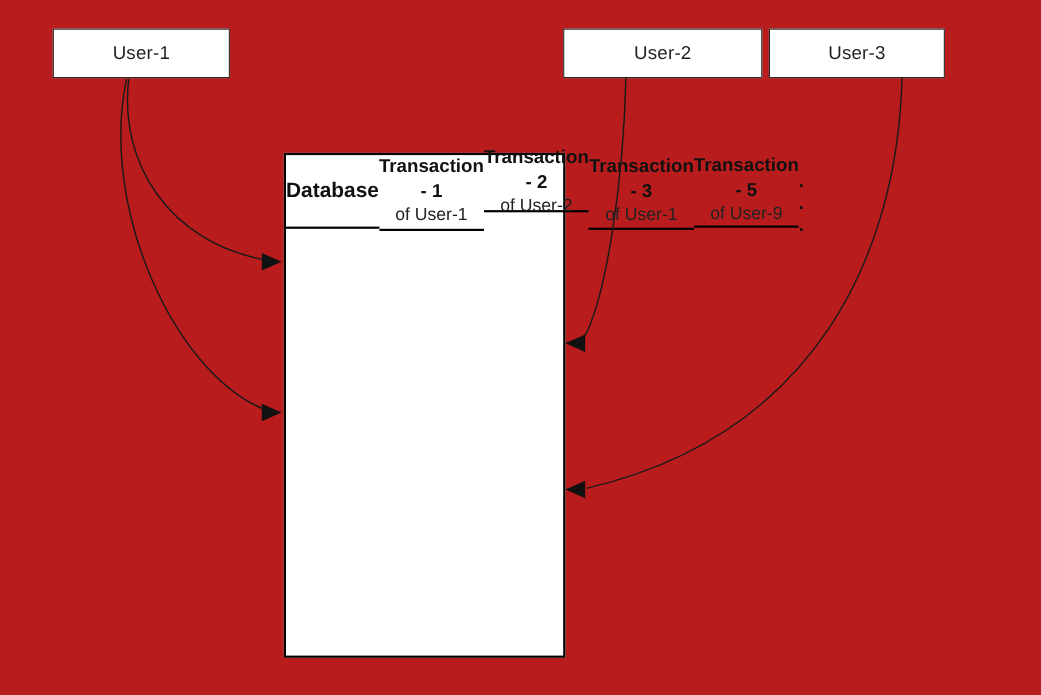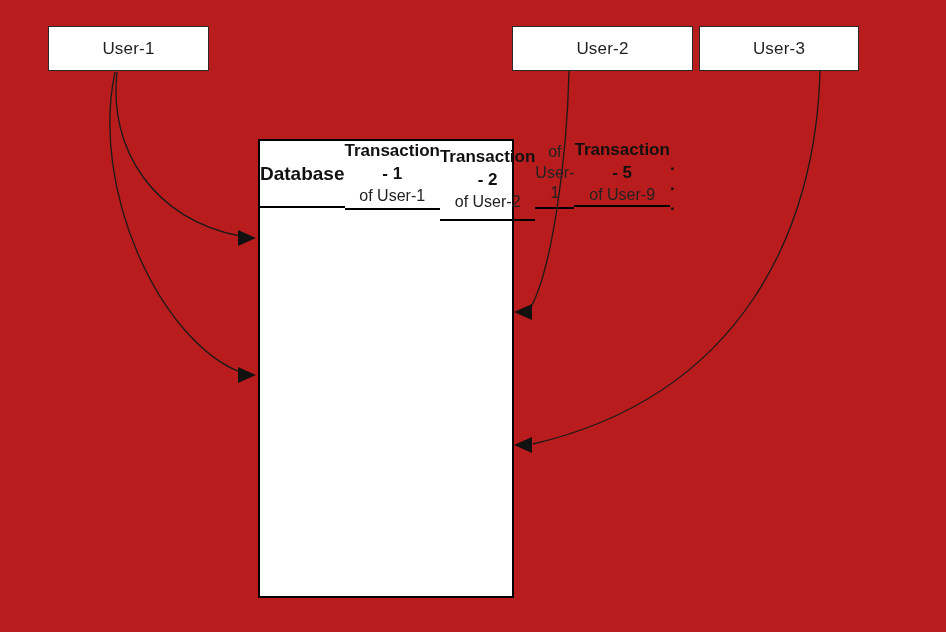--- a/index.html
+++ b/index.html
@@ -54,21 +54,21 @@
   .db-row {
     border-bottom: 2px solid #000000;
     display: flex;
     flex-direction: column;
     align-items: center;
     justify-content: center;
     text-align: center;
     padding: 4px 0 6px 0;
   }
   .db-row.r1 { height: 69px; }
-  .db-row.r2 { height: 80px; }
+  .db-row.r2 { height: 52px; }
   .db-row.r3 { height: 68px; }
   .db-row.r4 { height: 66px; }
   .row-title { font-size: 17px; font-weight: bold; color: #111111; line-height: 1.35; }
   .row-sub   { font-size: 16px; color: #222222; line-height: 1.3; }
   .db-ellipsis-row {
     flex: 1;
     border-bottom: none;
     display: block;
     text-align: center;
     padding-top: 14px;
@@ -107,20 +107,21 @@
     </div>
     <div class="db-row r1">
       <div class="row-title">Transaction - 1</div>
       <div class="row-sub">of User-1</div>
     </div>
     <div class="db-row r2">
       <div class="row-title">Transaction - 2</div>
       <div class="row-sub">of User-2</div>
     </div>
     <div class="db-row r3">
+      <div class="row-title">Transaction - 3</div>
       <div class="row-sub">of User-1</div>
     </div>
     <div class="db-row r4">
       <div class="row-title">Transaction - 5</div>
       <div class="row-sub">of User-9</div>
     </div>
     <div class="db-row db-ellipsis-row">
       <span class="ellipsis">. . .</span>
     </div>
   </div>

